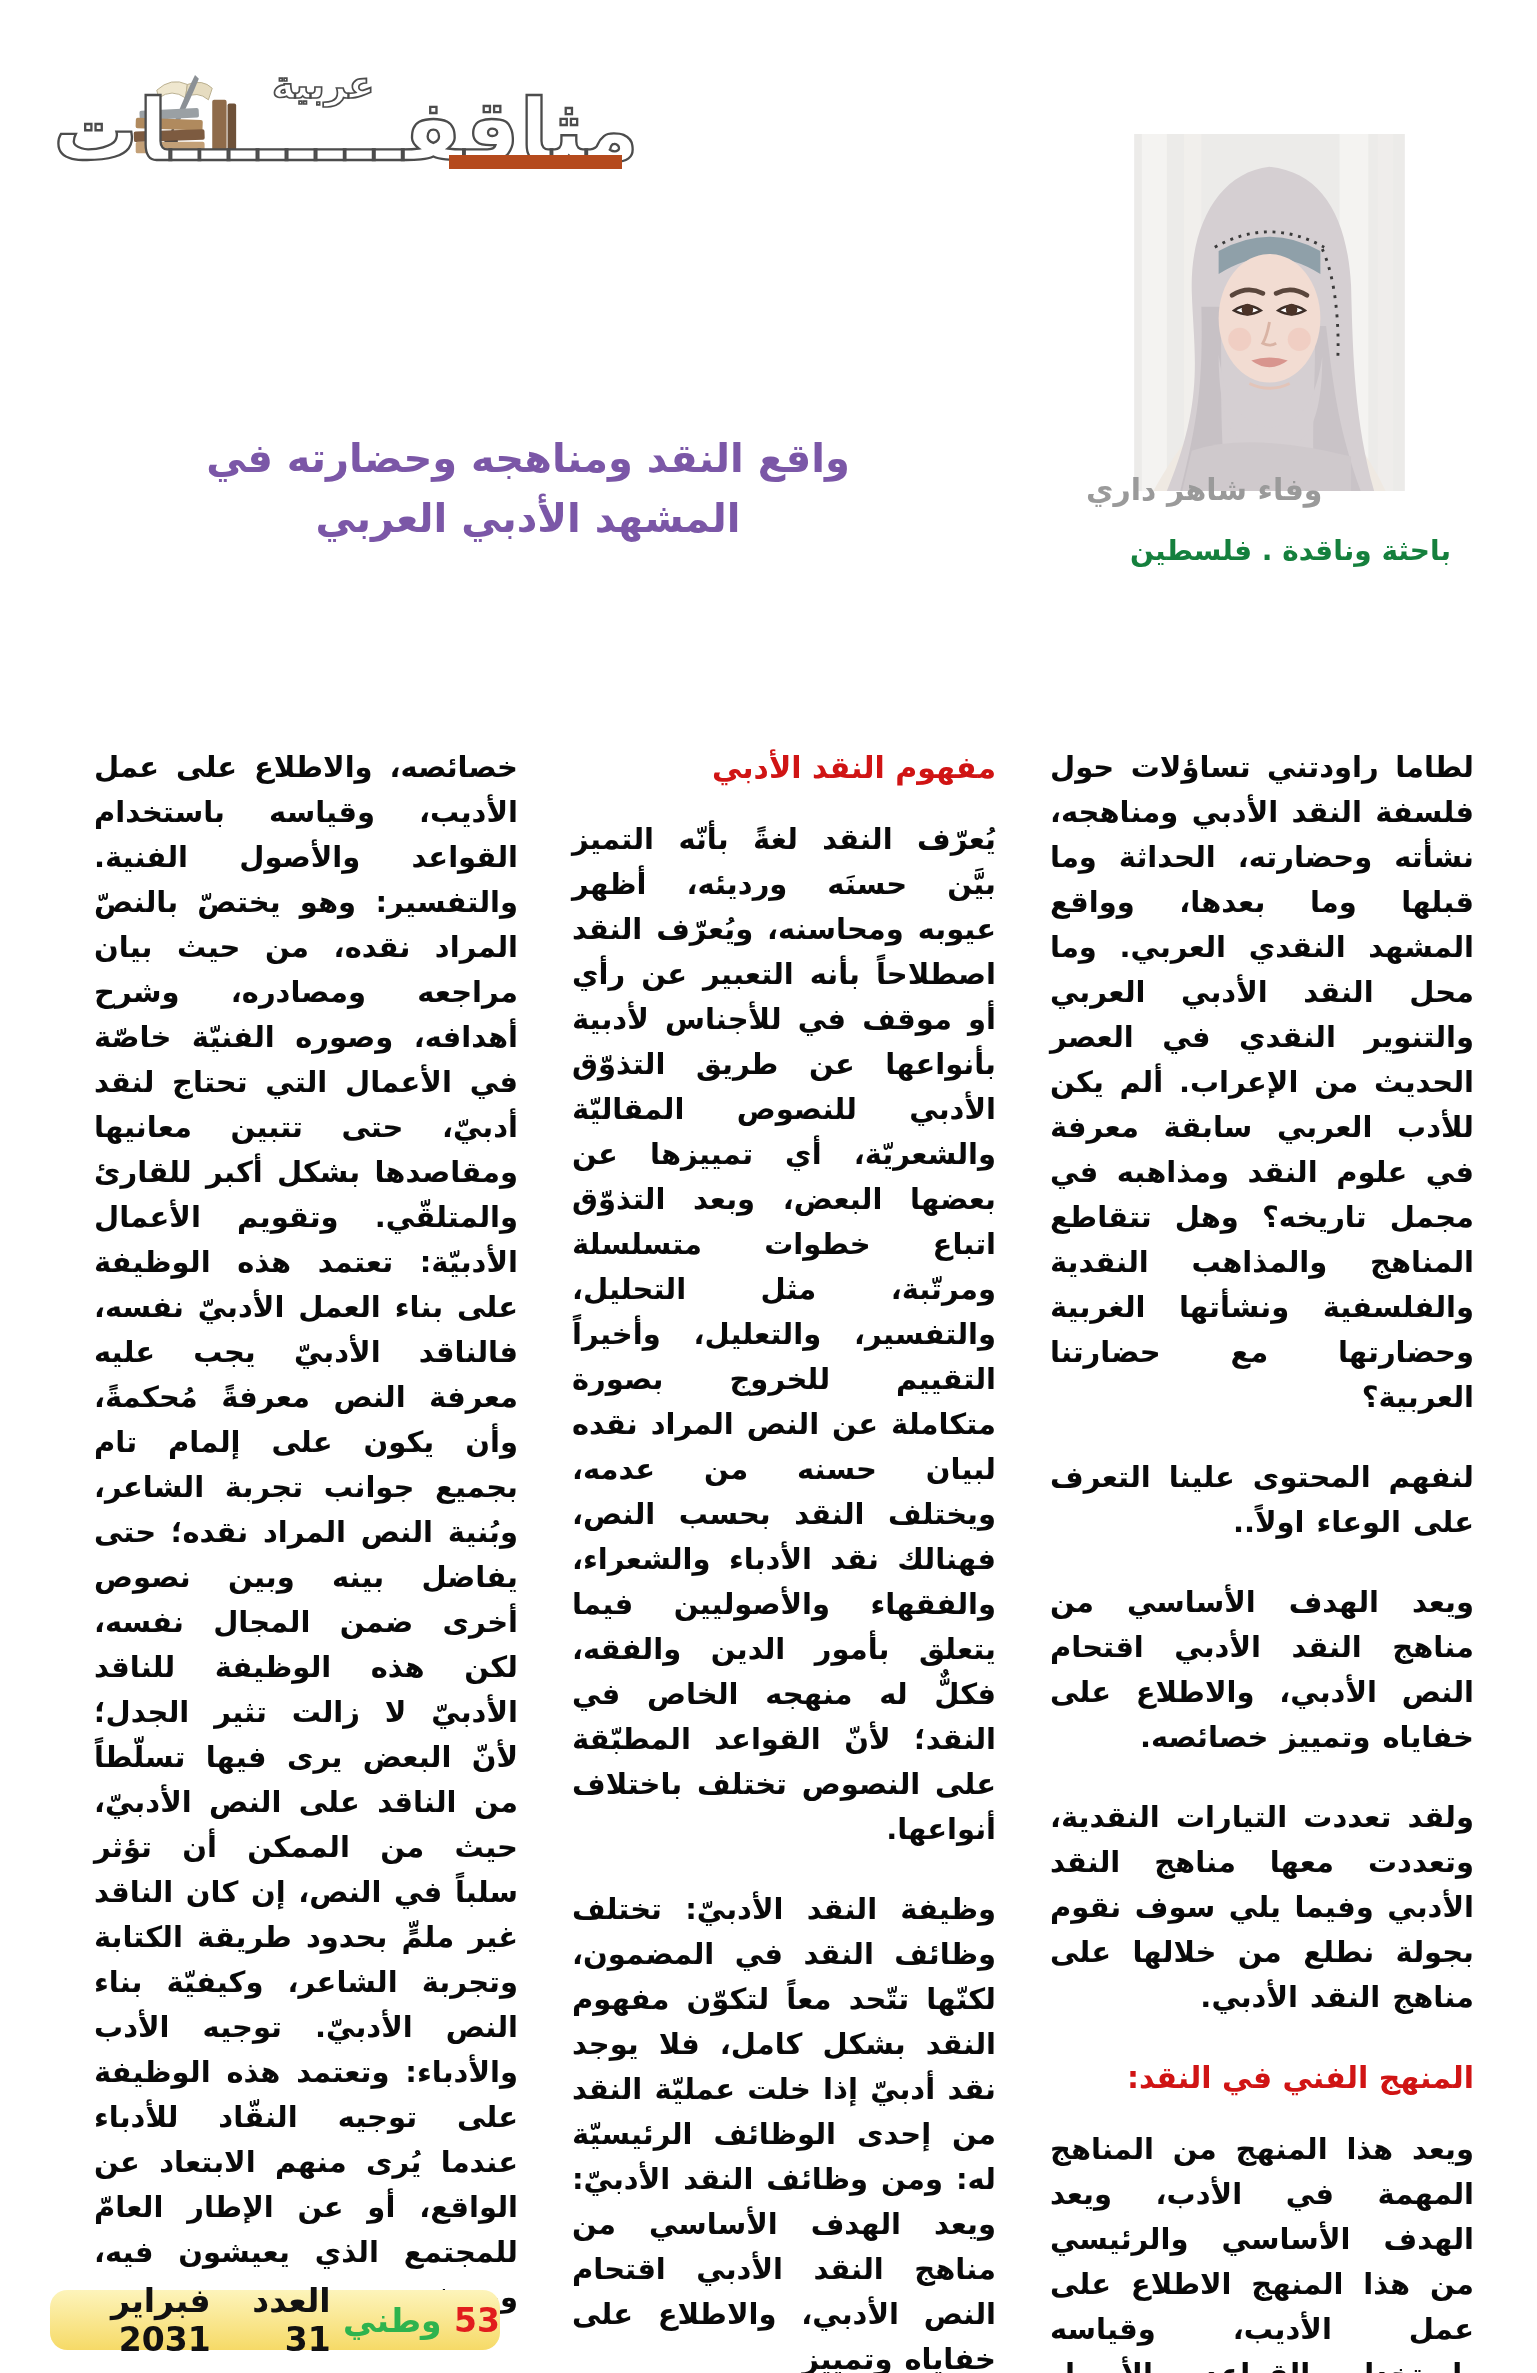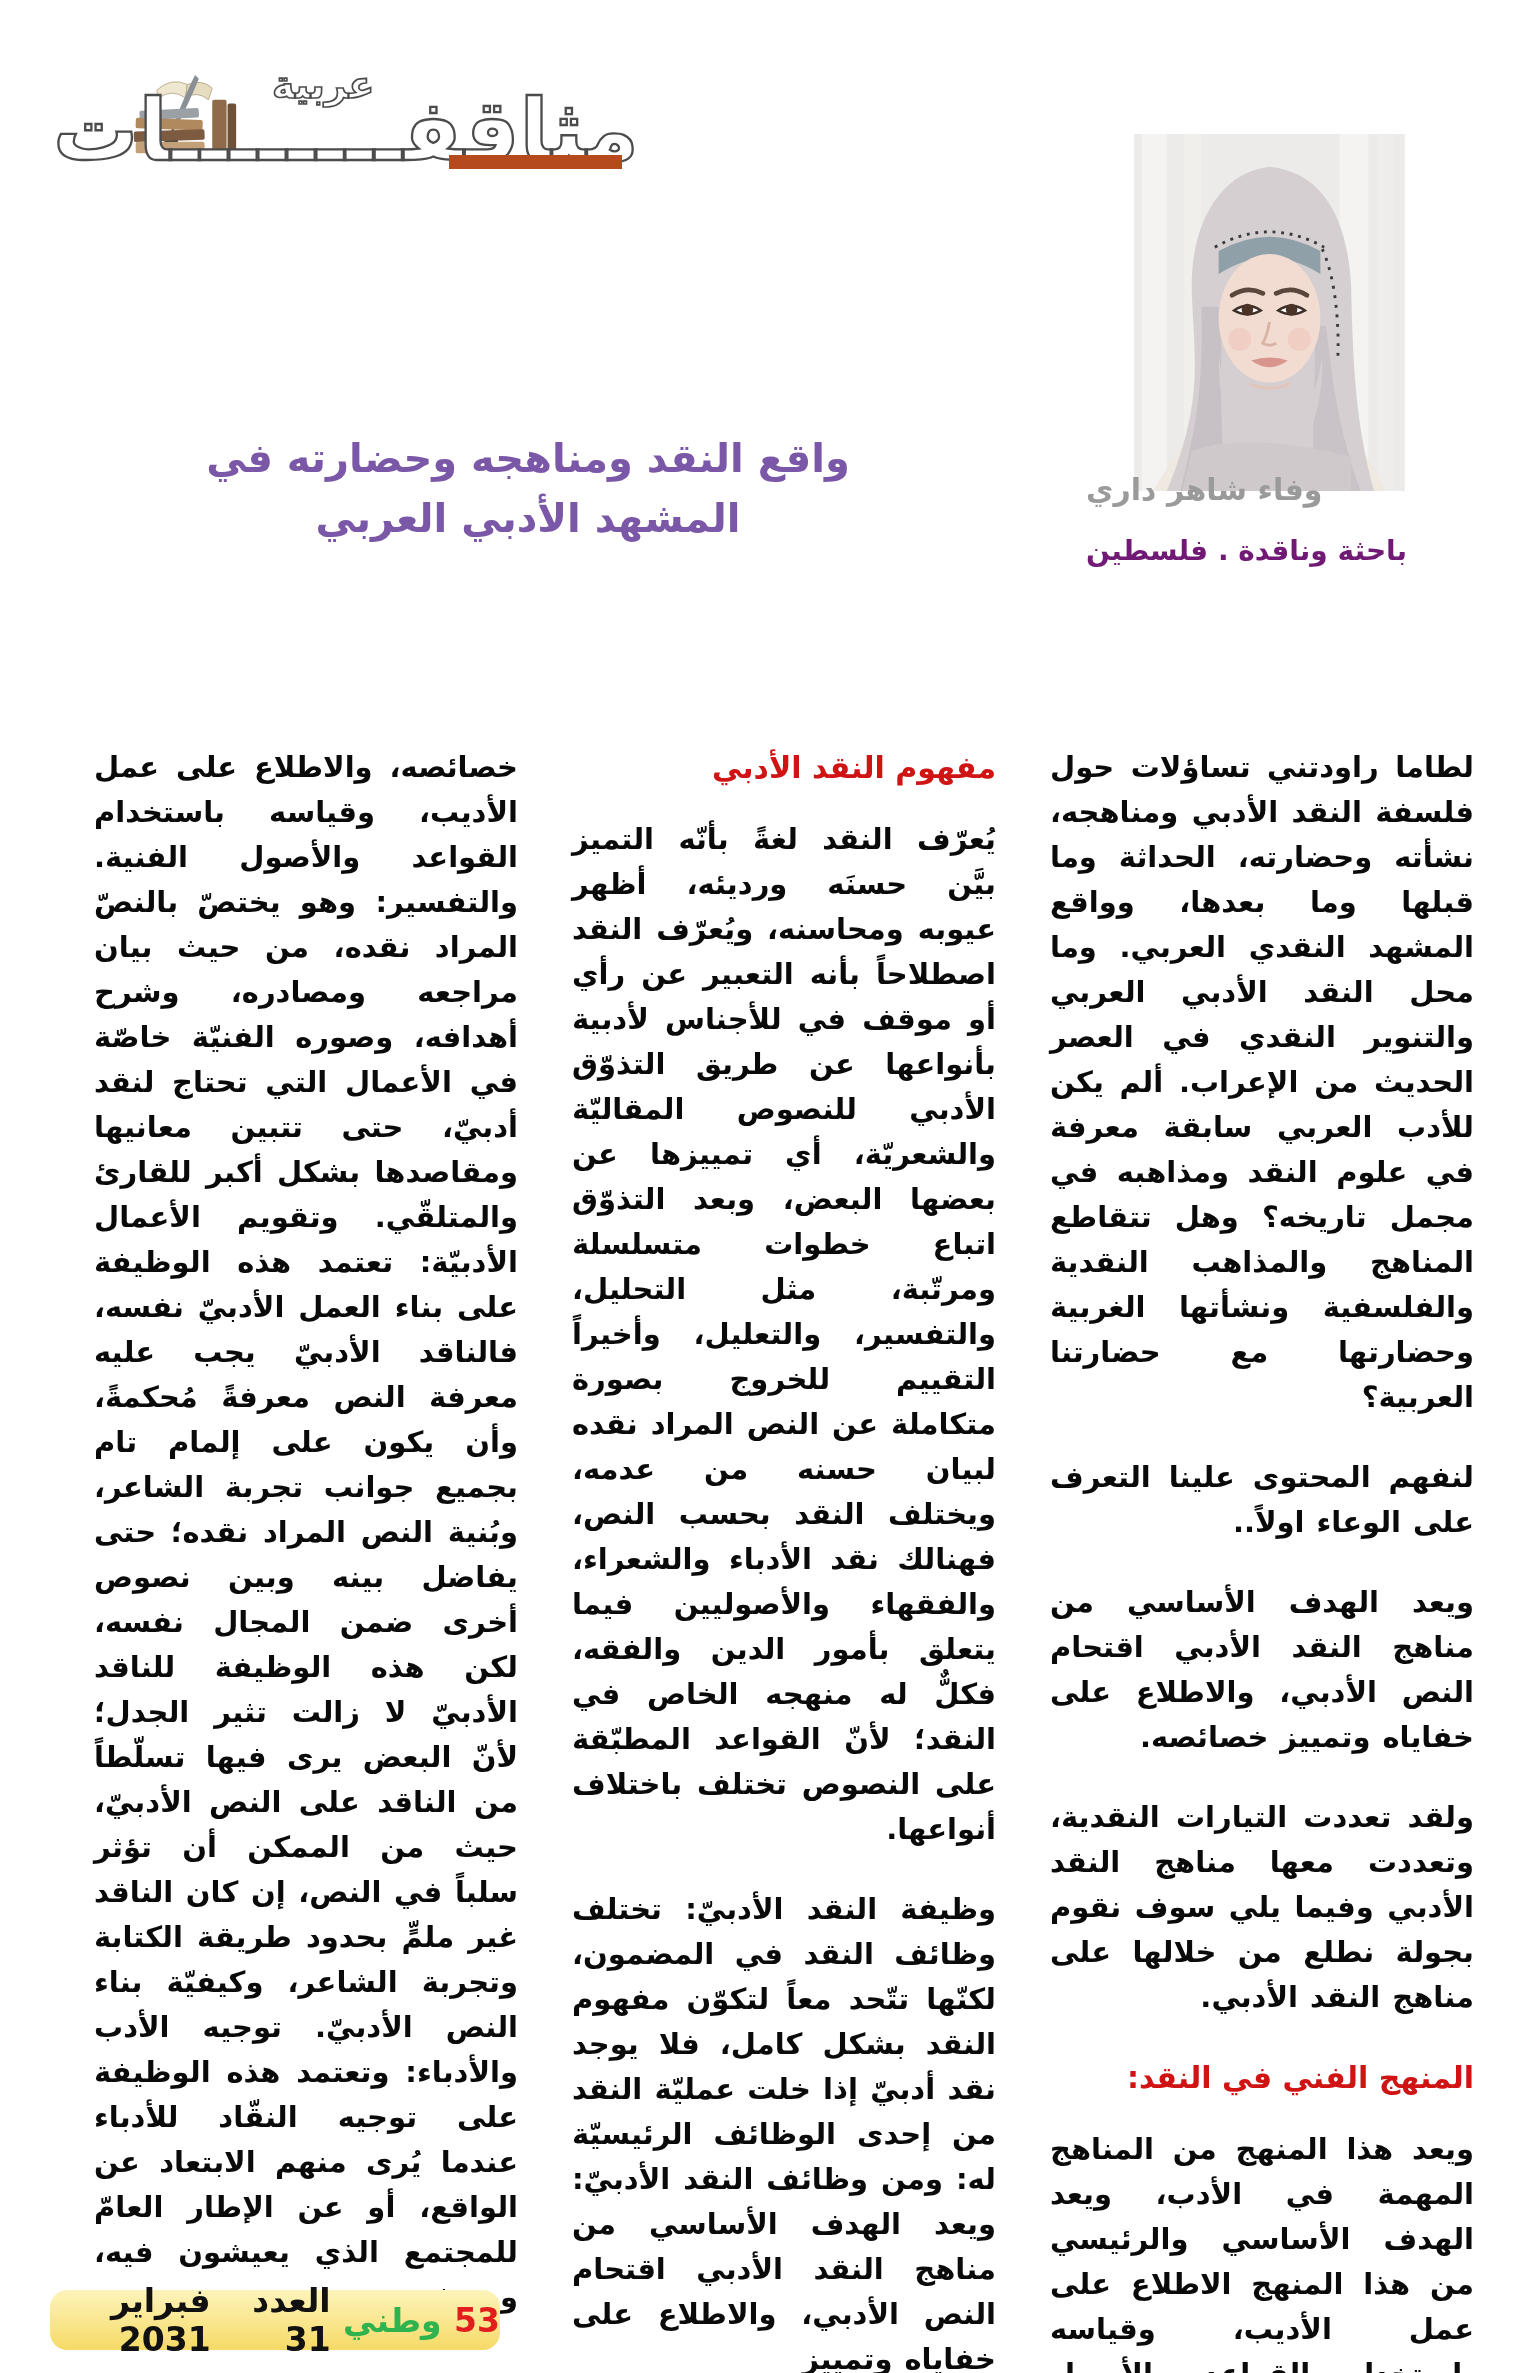--- a/index.html
+++ b/index.html
@@ -18,22 +18,22 @@
     position:absolute;left:219px;top:-3.8px;direction:rtl;
     font-size:38px;font-weight:700;
     color:#ffffff;-webkit-text-stroke:1.7px #4c4c4c;
   }
   .logo-books{position:absolute;left:75px;top:5.8px;width:113px;height:88px;}
   .logo-rule{position:absolute;left:396px;top:88px;width:173px;height:14.4px;background:#b54a1d;}
   
   .photo{position:absolute;left:1134px;top:134px;width:271px;height:357px;overflow:hidden;}
   .author-name{position:absolute;left:1086px;top:472px;width:365px;text-align:left;
     direction:rtl;font-size:30px;font-weight:700;color:#9a9a9a;}
-  .author-role{position:absolute;left:1086px;top:534px;width:365px;text-align:left;
-    direction:rtl;font-size:28px;font-weight:700;color:#701a75;}
+  .author-role{position:absolute;left:1086px;top:534px;width:365px;text-align:right;
+    direction:rtl;font-size:28px;font-weight:700;color:#15803d;}
   
   .title{position:absolute;left:110px;top:428px;width:836px;direction:rtl;text-align:center;
     color:#7b57a7;font-size:40px;font-weight:700;line-height:1.5;}
   
   .columns{
     position:absolute;left:94px;top:745px;width:1380px;height:1537px;
     display:flex;direction:rtl;gap:54px;
   }
   .col{width:424px;direction:rtl;}
   .para{

